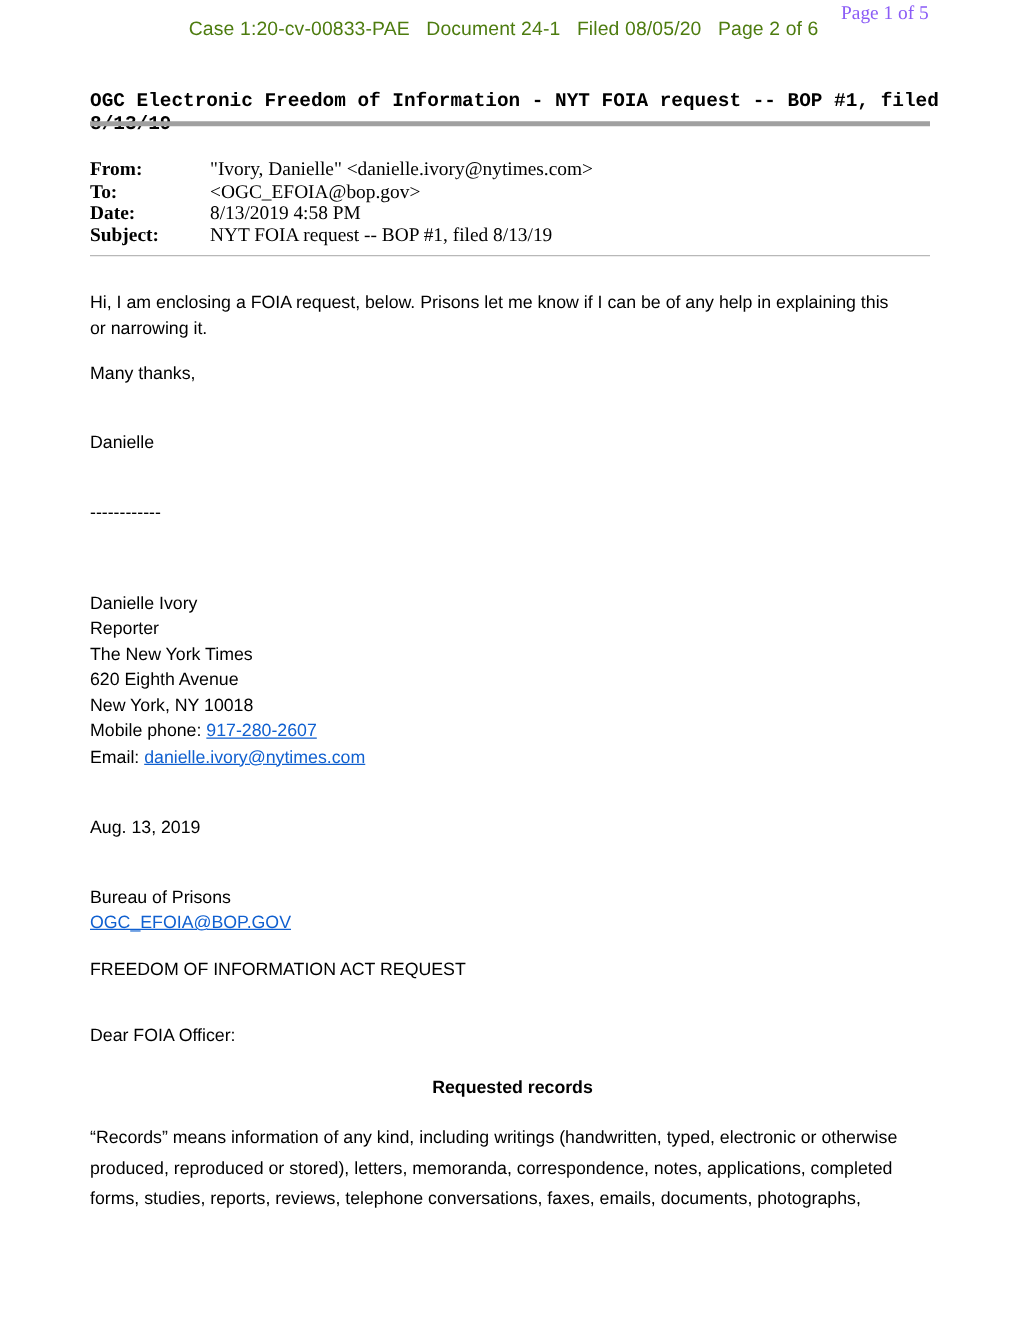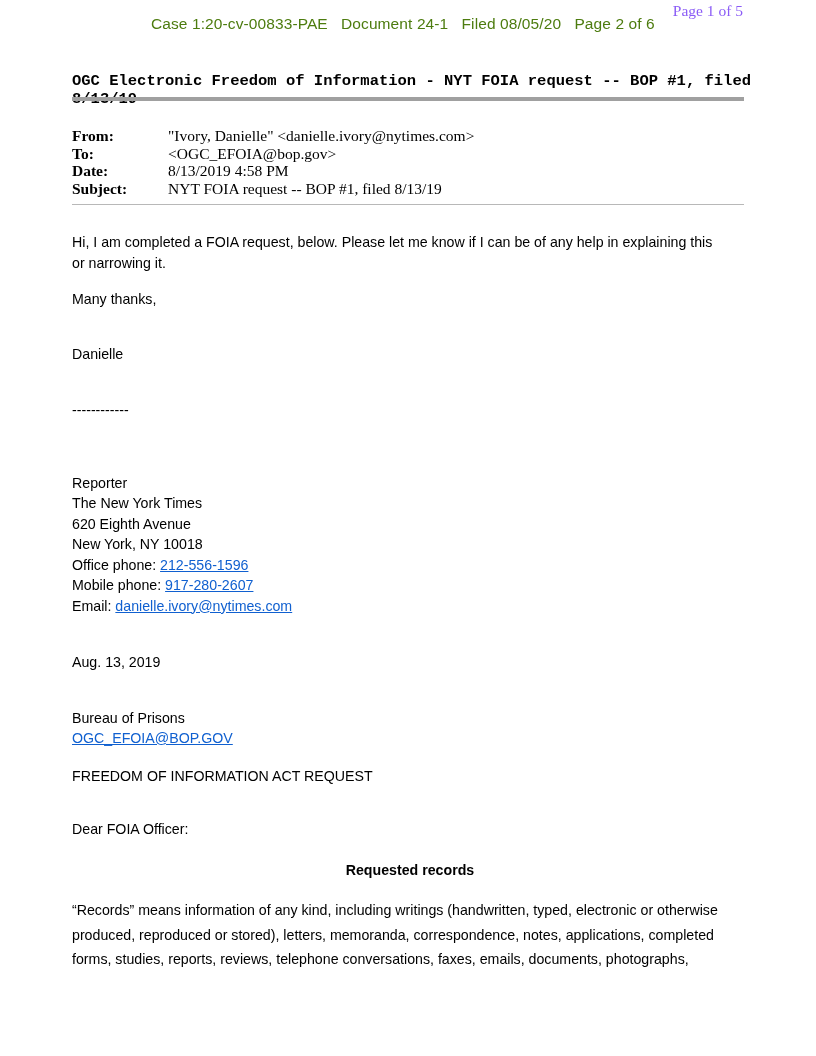--- a/index.html
+++ b/index.html
@@ -51,32 +51,32 @@
     <span>8/13/2019 4:58 PM</span>
   </div>
   <div class="meta-row">
     <span class="meta-label">Subject:</span>
     <span>NYT FOIA request -- BOP #1, filed 8/13/19</span>
   </div>
 </div>
 <div class="rule-thin"></div>
 
 <div class="body">
-  <p class="para">Hi, I am completed a FOIA request, below. Please let me know if I can be of any help in explaining this</p>
+  <p class="para">Hi, I am enclosing a FOIA request, below. Prisons let me know if I can be of any help in explaining this</p>
   <p class="para">or narrowing it.</p>
   <p class="para" style="margin-top:16px">Many thanks,</p>
   <p class="para" style="margin-top:34px">Danielle</p>
   <p class="para" style="margin-top:36px">------------</p>
 
   <div style="margin-top:52px">
+    <p class="para">Danielle Ivory</p>
     <p class="para">Reporter</p>
     <p class="para">The New York Times</p>
     <p class="para">620 Eighth Avenue</p>
     <p class="para">New York, NY 10018</p>
-    <p class="para"><span>Office phone: </span><a class="link">212-556-1596</a></p>
     <p class="para"><span>Mobile phone: </span><a class="link">917-280-2607</a></p>
     <p class="para"><span>Email: </span><a class="link">danielle.ivory@nytimes.com</a></p>
   </div>
 
   <p class="para" style="margin-top:36px">Aug. 13, 2019</p>
   <p class="para" style="margin-top:35px">Bureau of Prisons</p>
   <p class="para"><a class="link">OGC_EFOIA@BOP.GOV</a></p>
   <p class="para" style="margin-top:17px">FREEDOM OF INFORMATION ACT REQUEST</p>
   <p class="para" style="margin-top:33px">Dear FOIA Officer:</p>
   <p class="para center-bold" style="margin-top:20px">Requested records</p>

